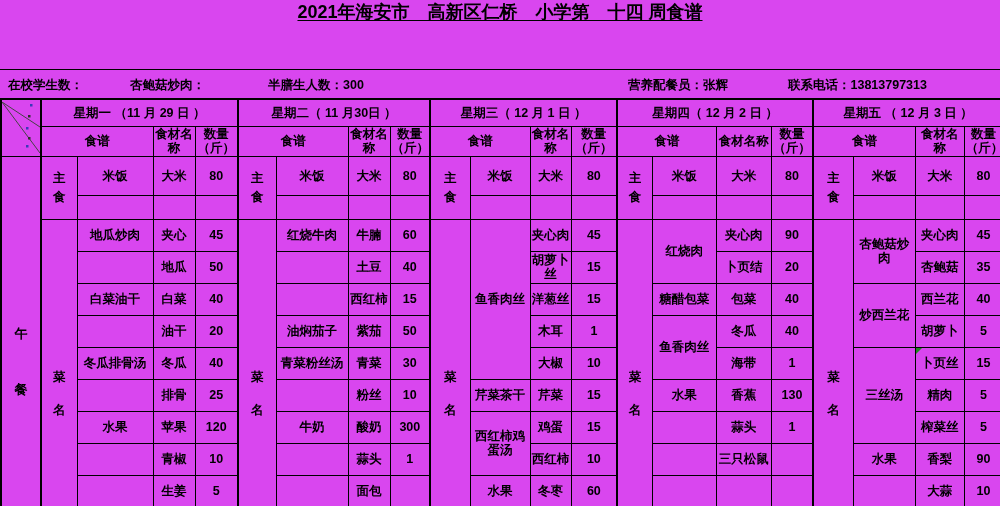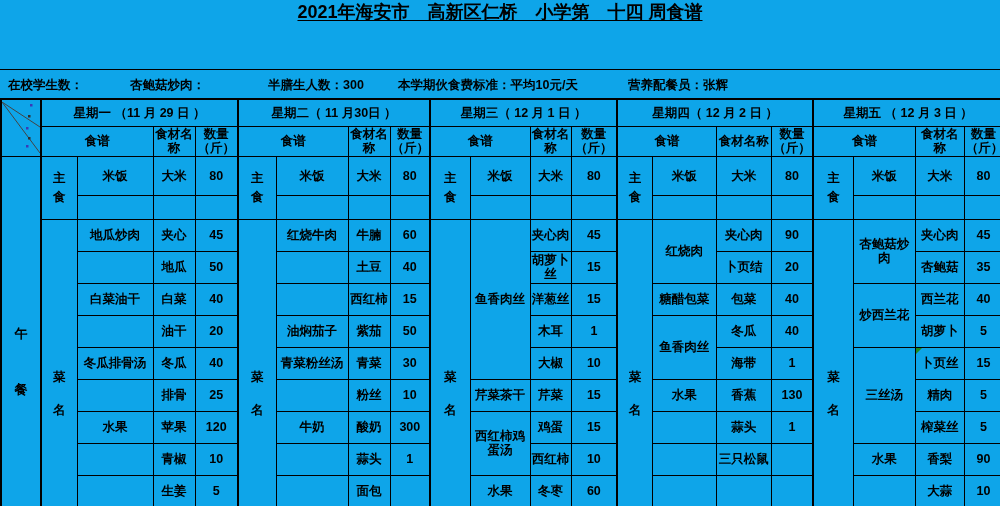--- a/index.html
+++ b/index.html
@@ -1,18 +1,18 @@
 <!DOCTYPE html>
 <html style="--marker: #1e8a1e;"><head>
 <meta charset="utf-8">
 <style>
   html,body{margin:0;padding:0;background:#fff;}
   body{width:1000px;height:506px;overflow:hidden;color:#000;
        font-family:"Liberation Sans","DejaVu Sans",sans-serif;font-weight:700;}
-  .sheet{width:1000px;height:506px;background:#0ea5e9;position:relative;}
+  .sheet{width:1000px;height:506px;background:#d946ef;position:relative;}
   .title{height:25px;line-height:24px;text-align:center;font-size:18px;white-space:nowrap;}
   .title span{text-decoration:underline;text-underline-offset:2px;}
   .infobar{position:relative;height:28px;border-top:1px solid #000;font-size:12.5px;margin-top:44px;}
   .infobar span{position:absolute;top:7px;white-space:nowrap;}
   .i1{left:8px}.i2{left:130px}.i3{left:268px}.i4{left:398px}.i5{left:628px}.i6{left:788px}
   table{border-collapse:collapse;table-layout:fixed;width:1000px;
         border:2px solid #000;border-bottom-width:3px;}
   td{border:1px solid #000;text-align:center;vertical-align:middle;
      font-size:12.5px;padding:0 1px;line-height:1.15;overflow:hidden;}
   .gs{border-left-width:2px;}
@@ -34,22 +34,22 @@
 </style>
 </head>
 <body>
 
 <div class="sheet">
   <div class="title"><span>2021年海安市　高新区仁桥　小学第　十四 周食谱</span></div>
   <div class="infobar">
     <span class="i1">在校学生数：</span>
     <span class="i2">杏鲍菇炒肉：</span>
     <span class="i3">半膳生人数：300</span>
-    <span class="i4">本学期伙食费标准：平均10元/天</span>
     <span class="i5">营养配餐员：张辉</span>
+    <span class="i6">联系电话：13813797313</span>
   </div>
   <table>
     <colgroup>
       <col style="width:40px">
       <col style="width:36px">
         <col style="width:76px">
         <col style="width:42px">
         <col style="width:43px">
       <col style="width:38px">
         <col style="width:72px">

